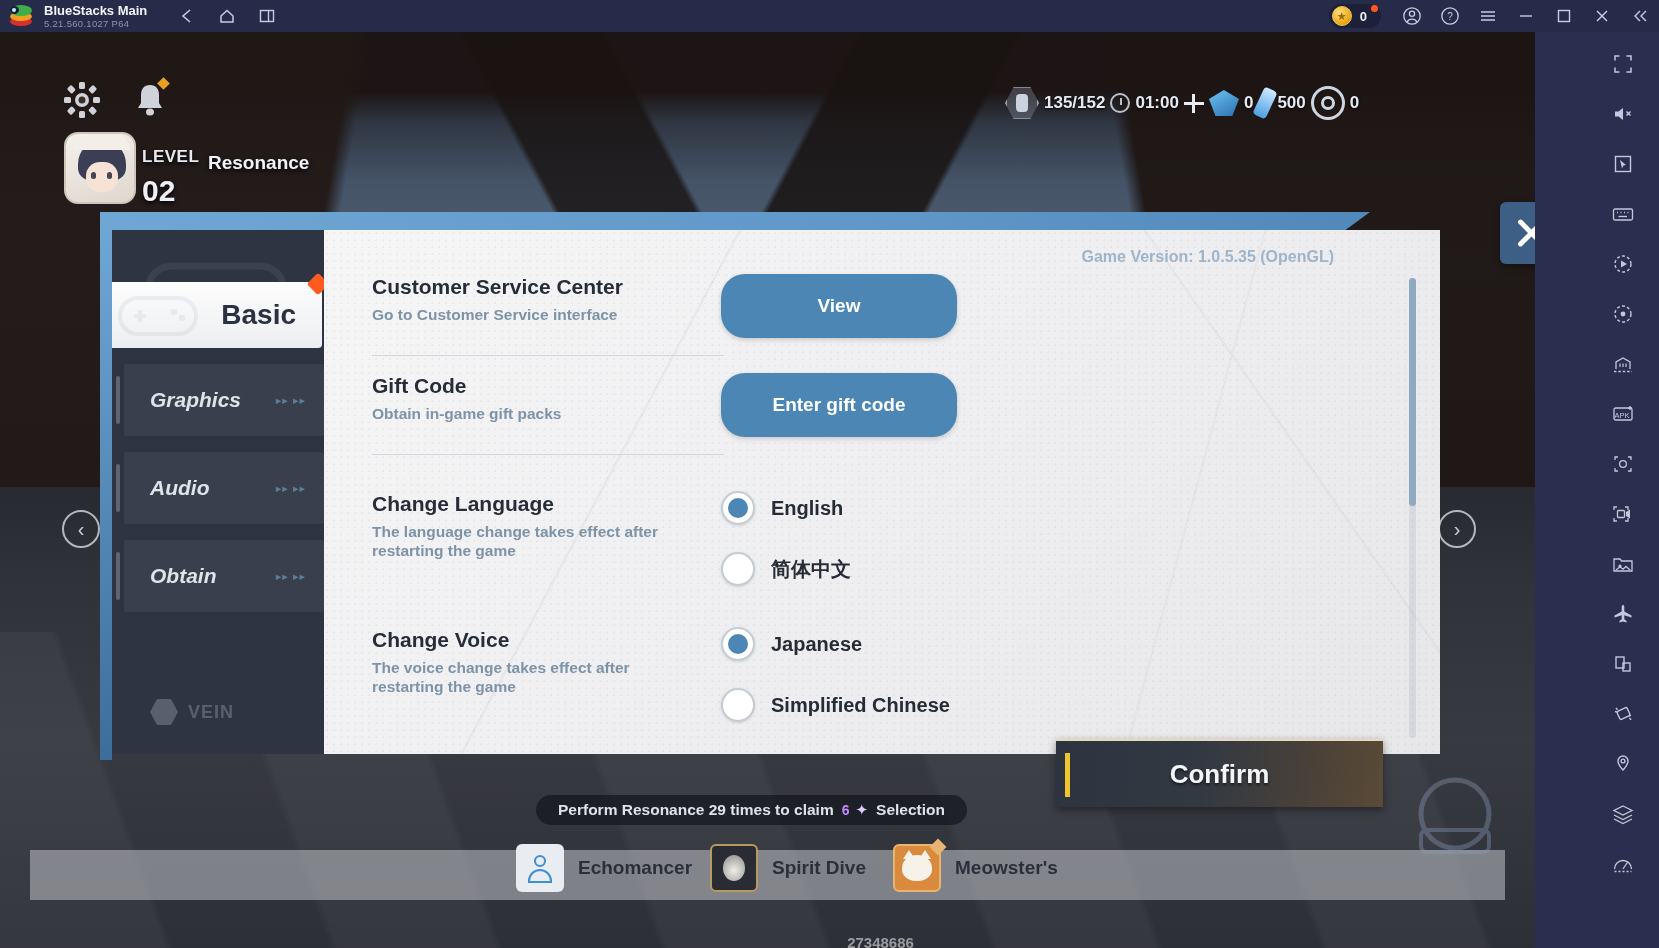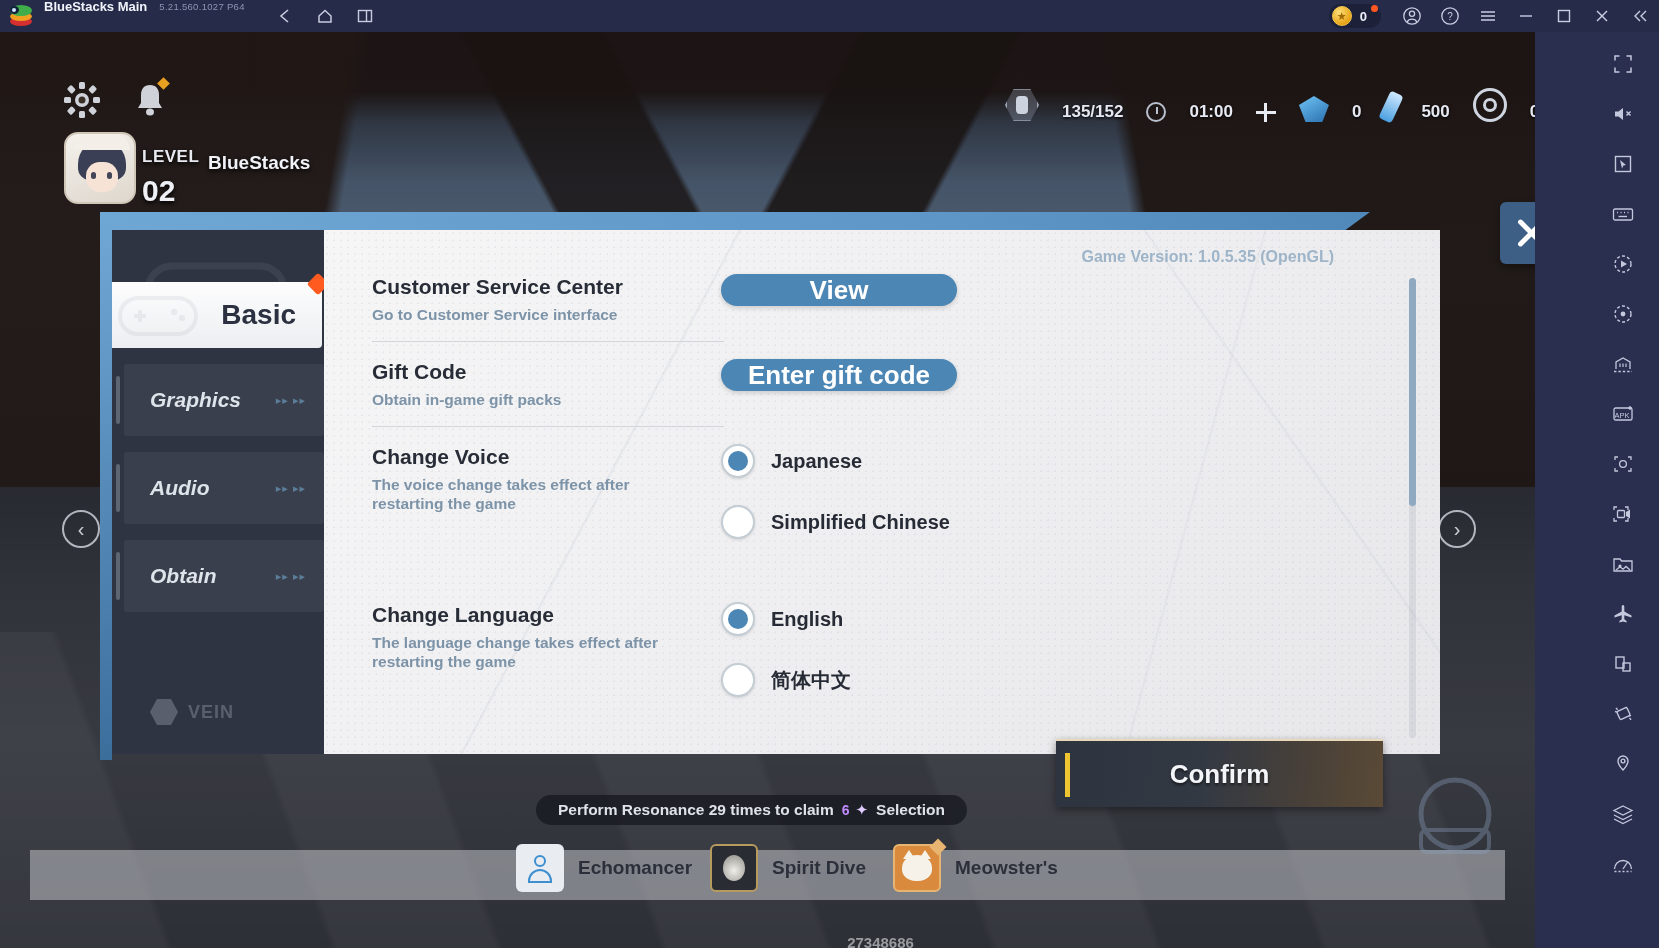--- a/index.html
+++ b/index.html
@@ -18,21 +18,21 @@
   }
   .bs-logo{ width:22px;height:22px;margin-left:10px;position:relative;}
   .bs-logo i{position:absolute;left:0;border-radius:50%;display:block;}
   .bs-l1{width:22px;height:9px;top:12px;background:#d62f2f;border-radius:4px;}
   .bs-l2{width:22px;height:9px;top:7px;background:#f0a020;border-radius:4px;}
   .bs-l3{width:22px;height:11px;top:0px;background:#3fae4a;border-radius:5px;}
   .bs-eye{position:absolute;left:7px;top:1px;width:9px;height:8px;background:#10203a;border-radius:50%;z-index:3;}
   .bs-eye:after{content:"";position:absolute;left:2px;top:2px;width:4px;height:4px;background:#cfe7ff;border-radius:50%;}
   #bs-title{margin-left:12px;color:#f2f4fb;font-size:13px;font-weight:bold;line-height:13px;}
   #bs-sub{margin-left:12px;color:#8e94b4;font-size:9.5px;line-height:10px;margin-top:2px;letter-spacing:.3px;}
-  .tb-titlewrap{display:flex;flex-direction:row;justify-content:center;height:32px;}
+  .tb-titlewrap{display:flex;flex-direction:column;justify-content:center;height:32px;}
   .tb-nav{display:flex;align-items:center;margin-left:30px;gap:20px;}
   .tb-ic{width:20px;height:20px;display:flex;align-items:center;justify-content:center;color:#c8cce0;}
   .tb-right{margin-left:auto;display:flex;align-items:center;height:32px;}
   .coinpill{display:flex;align-items:center;background:#1c2039;border-radius:14px;height:24px;padding:0 14px 0 3px;position:relative;margin-right:12px;}
   .coin{width:20px;height:20px;border-radius:50%;background:radial-gradient(circle at 35% 30%,#ffdf7a,#e8a416 70%,#b97c0a);border:1px solid #f6c74c;display:flex;align-items:center;justify-content:center;font-size:11px;color:#a06a06;}
   .coincount{color:#eef1fa;font-size:13px;font-weight:bold;margin-left:8px;}
   .reddot{position:absolute;right:3px;top:1px;width:7px;height:7px;border-radius:50%;background:#ff5722;}
   .tb-btn{width:38px;height:32px;display:flex;align-items:center;justify-content:center;color:#c9cde2;}
 
   
@@ -69,21 +69,21 @@
     background:linear-gradient(160deg,#f4f1ec,#ded7cd);border:2px solid #cfc6b8;overflow:hidden;}
   #avatar .hair{position:absolute;left:12px;top:6px;width:48px;height:40px;background:#3a3f55;border-radius:24px 24px 12px 12px;}
   #avatar .face{position:absolute;left:20px;top:28px;width:32px;height:30px;background:#f6e3d6;border-radius:14px;}
   #avatar .eye1{position:absolute;left:25px;top:38px;width:5px;height:7px;background:#424657;border-radius:3px;}
   #avatar .eye2{position:absolute;left:41px;top:38px;width:5px;height:7px;background:#424657;border-radius:3px;}
   #avatar .hat{position:absolute;left:8px;top:0px;width:56px;height:16px;background:#f3efe8;border-radius:28px 28px 0 0;}
   #lvl-label{left:142px;top:115px;color:#e8eaf0;font-size:17px;font-weight:bold;letter-spacing:.5px;text-shadow:0 2px 4px #000;}
   #lvl-num{left:142px;top:142px;color:#eef0f6;font-size:30px;font-weight:bold;text-shadow:0 2px 4px #000;}
   #player-name{left:208px;top:120px;color:#f0f2f8;font-size:19px;font-weight:bold;text-shadow:0 2px 5px #000;}
 
-  #hud-stats{left:1005px;top:52px;height:38px;display:flex;align-items:flex-end;gap:23px;color:#e6e9f2;font-size:17px;font-weight:bold;text-shadow:0 1px 3px #000;}
+  #hud-stats{left:1005px;top:52px;height:38px;display:flex;align-items:center;gap:5px;color:#e6e9f2;font-size:17px;font-weight:bold;text-shadow:0 1px 3px #000;}
   .hexicon{width:34px;height:34px;border:2px solid #9aa3b4;transform:rotate(0deg);
     clip-path:polygon(25% 4%,75% 4%,100% 50%,75% 96%,25% 96%,0% 50%);
     background:rgba(160,170,190,.30);display:flex;align-items:center;justify-content:center;}
   .hexicon i{width:12px;height:18px;background:#cdd3de;border-radius:4px;display:block;}
   .clockicon{width:20px;height:20px;border:2px solid #b9c0ce;border-radius:50%;position:relative;}
   .clockicon:after{content:"";position:absolute;left:8px;top:3px;width:2px;height:7px;background:#b9c0ce;}
   .gemicon{width:30px;height:26px;background:linear-gradient(150deg,#6fc4f5,#2a6fb0);clip-path:polygon(50% 0,100% 35%,78% 100%,22% 100%,0 35%);}
   .vialicon{width:14px;height:30px;background:linear-gradient(180deg,#cfe9ff,#4a9fe0);border-radius:4px;transform:rotate(25deg);}
   .ringicon{width:34px;height:34px;border-radius:50%;border:3px solid #cfd5e0;display:flex;align-items:center;justify-content:center;}
   .ringicon i{width:14px;height:14px;border:3px solid #cfd5e0;border-radius:50%;display:block;}
@@ -134,22 +134,22 @@
   #gameversion{position:absolute;right:106px;top:18px;color:#9eb4c8;font-size:16px;font-weight:bold;z-index:3;}
 
   #rows{position:absolute;left:0;top:44px;width:1060px;z-index:3;}
   .row{position:relative;display:flex;align-items:flex-start;}
   .row .left{width:375px;padding-left:48px;}
   .row .title{color:#272c36;font-size:21px;font-weight:bold;line-height:26px;}
   .row .desc{color:#7d93a8;font-size:15.5px;font-weight:bold;line-height:19px;margin-top:5px;}
   .row .right{flex:1;padding-left:22px;}
   .divider{height:1px;background:#d2d6dc;margin:17px 30px 17px 48px;width:352px;}
 
-  .btn-blue{width:236px;height:32px;border-radius:24px;background:#4b86b4;
-    color:#ffffff;font-size:26px;font-weight:bold;display:flex;align-items:center;justify-content:center;
+  .btn-blue{width:236px;height:64px;border-radius:24px;background:#4b86b4;
+    color:#ffffff;font-size:19px;font-weight:bold;display:flex;align-items:center;justify-content:center;
     border:none;box-shadow:0 2px 5px rgba(0,0,0,.16);font-family:"Liberation Sans",sans-serif;}
 
   .radio-row{display:flex;align-items:center;margin-bottom:27px;}
   .radio{width:34px;height:34px;border-radius:50%;background:#ffffff;border:2px solid #c4ccd4;
     display:flex;align-items:center;justify-content:center;box-shadow:0 1px 3px rgba(0,0,0,.12);}
   .radio.on i{width:20px;height:20px;border-radius:50%;background:#4b86b4;display:block;}
   .radio-label{margin-left:16px;color:#262b35;font-size:20px;font-weight:bold;}
 
   #scrollbar{position:absolute;right:24px;top:48px;width:7px;height:460px;z-index:4;}
   #scrollbar .track{width:7px;height:460px;background:rgba(150,160,175,.22);border-radius:4px;}
@@ -334,21 +334,21 @@
 
   <div class="hud" id="avatar">
     <div class="hair"></div>
       <div class="face"></div>
       <div class="hat"></div>
     <div class="eye1"></div>
       <div class="eye2"></div>
   </div>
   <div class="hud" id="lvl-label">LEVEL</div>
   <div class="hud" id="lvl-num">02</div>
-  <div class="hud" id="player-name">BlueStacks</div>
+  <div class="hud" id="player-name">Resonance</div>
 
   <div class="hud" id="hud-stats">
     <div class="hexicon">
         <i></i>
       </div>
     <span>135/152</span>
     <div class="clockicon"></div>
     <span>01:00</span>
     <div class="plusicon"></div>
     <div class="gemicon"></div>
@@ -445,57 +445,57 @@
             <div class="left">
               <div class="title">Gift Code</div>
               <div class="desc">Obtain in-game gift packs</div>
             </div>
             <div class="right">
               <button class="btn-blue">Enter gift code</button>
             </div>
           </div>
           <div class="divider"></div>
 
+          <div class="row" style="margin-top:36px">
+            <div class="left">
+              <div class="title">Change Language</div>
+              <div class="desc">The language change takes effect after restarting the game</div>
+            </div>
+            <div class="right">
+              <div class="radio-row">
+                <div class="radio on">
+                    <i></i>
+                  </div>
+                <div class="radio-label">English</div>
+              </div>
+              <div class="radio-row">
+                <div class="radio"></div>
+                <div class="radio-label">简体中文</div>
+              </div>
+            </div>
+          </div>
+
           <div class="row" style="margin-top:14px">
             <div class="left">
               <div class="title">Change Voice</div>
               <div class="desc">The voice change takes effect after restarting the game</div>
             </div>
             <div class="right">
               <div class="radio-row">
                 <div class="radio on">
                     <i></i>
                   </div>
                 <div class="radio-label">Japanese</div>
               </div>
               <div class="radio-row">
                 <div class="radio"></div>
                 <div class="radio-label">Simplified Chinese</div>
               </div>
             </div>
           </div>
-
-          <div class="row" style="margin-top:36px">
-            <div class="left">
-              <div class="title">Change Language</div>
-              <div class="desc">The language change takes effect after restarting the game</div>
-            </div>
-            <div class="right">
-              <div class="radio-row">
-                <div class="radio on">
-                    <i></i>
-                  </div>
-                <div class="radio-label">English</div>
-              </div>
-              <div class="radio-row">
-                <div class="radio"></div>
-                <div class="radio-label">简体中文</div>
-              </div>
-            </div>
-          </div>
         </div>
 
         <div id="scrollbar">
           <div class="track"></div>
           <div class="thumb"></div>
         </div>
       </div>
     </div>
   </div>
 

